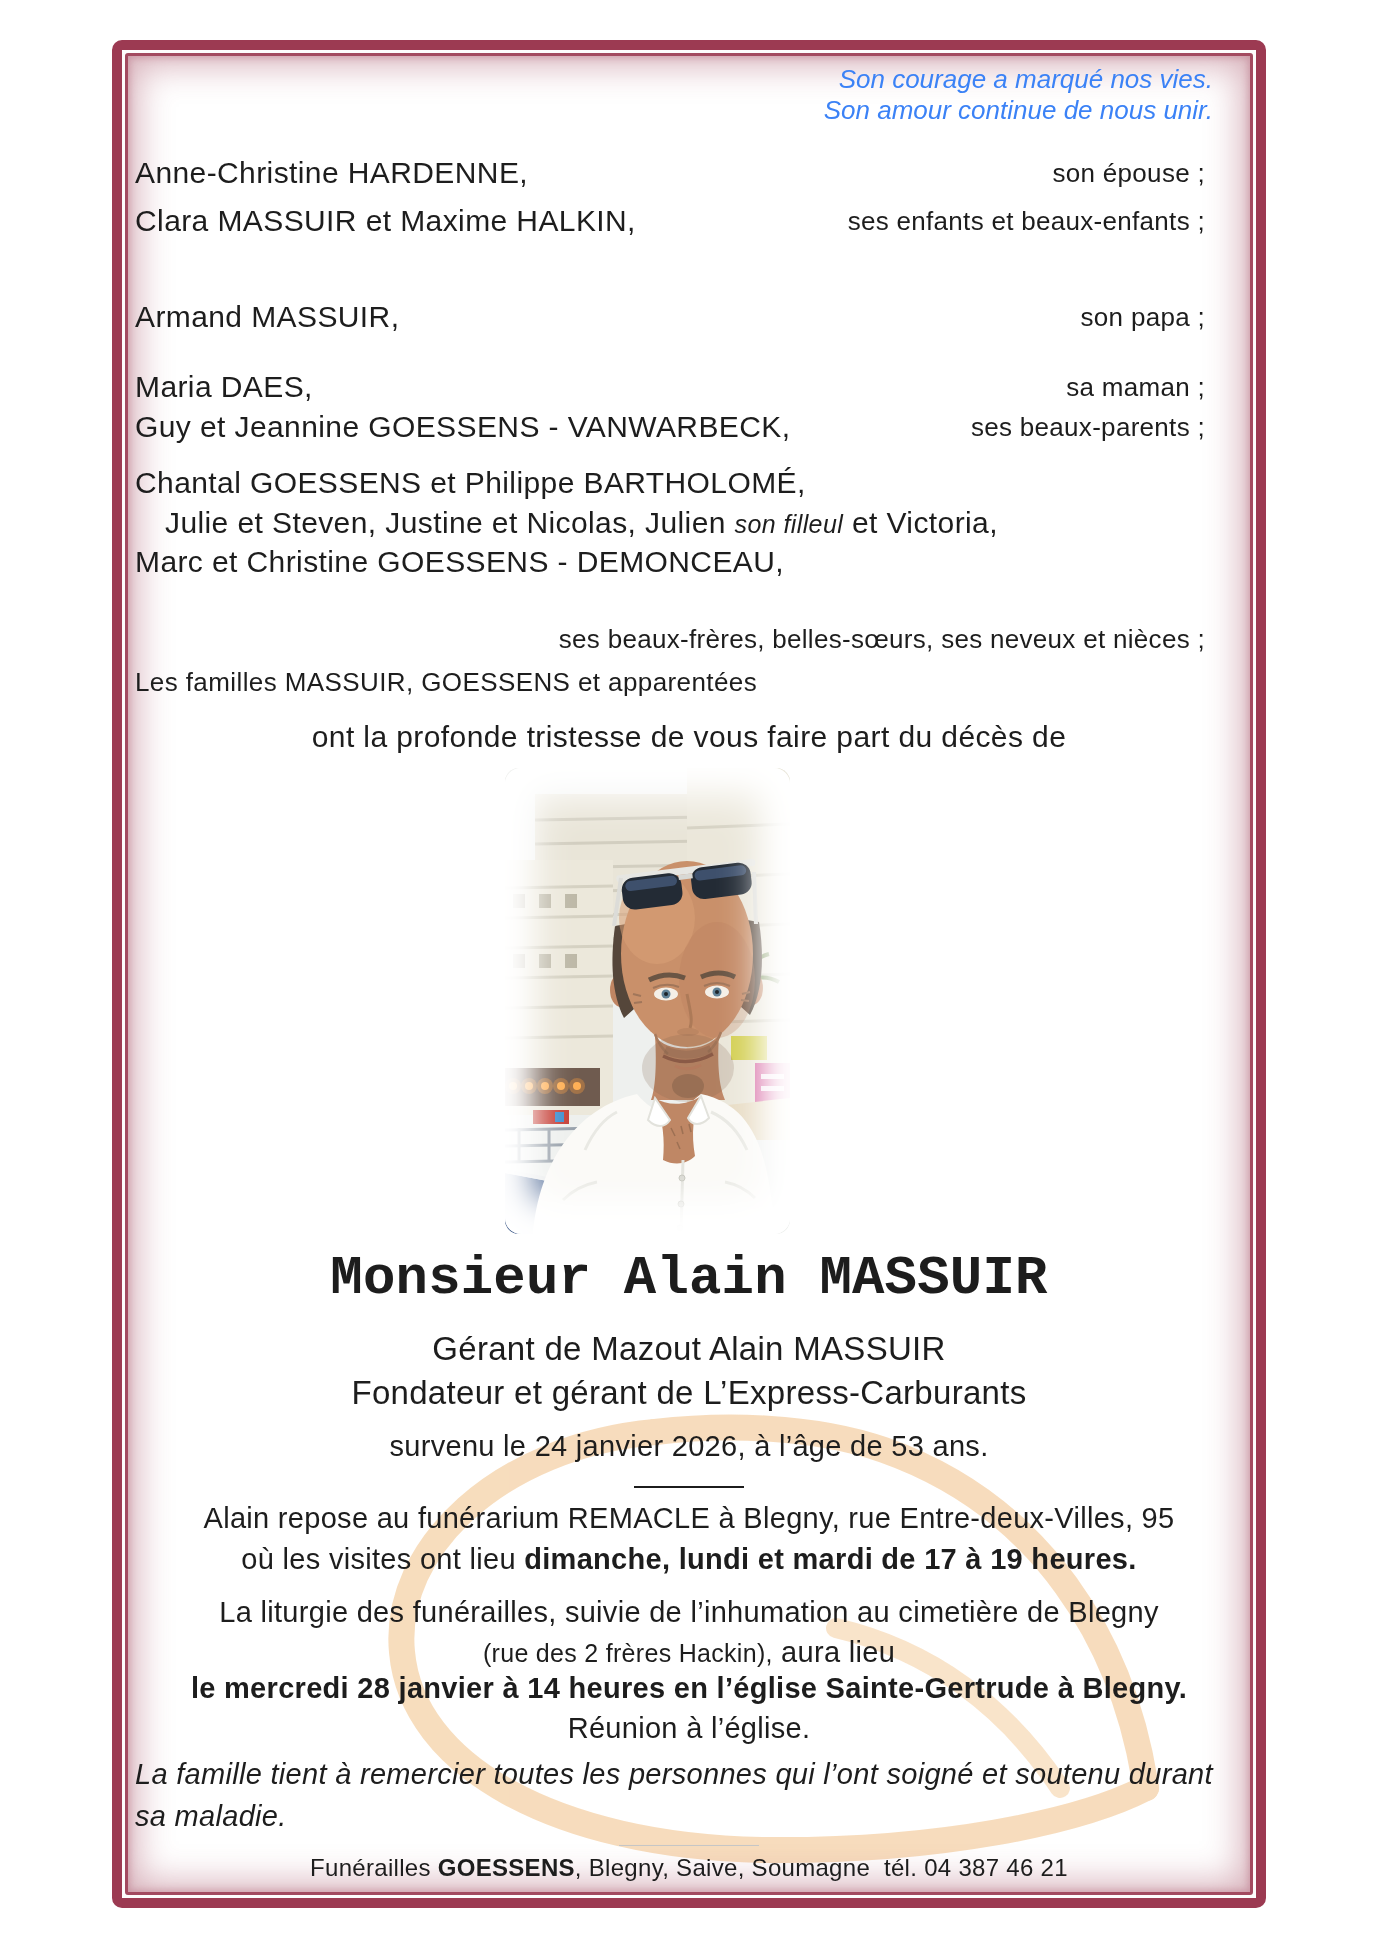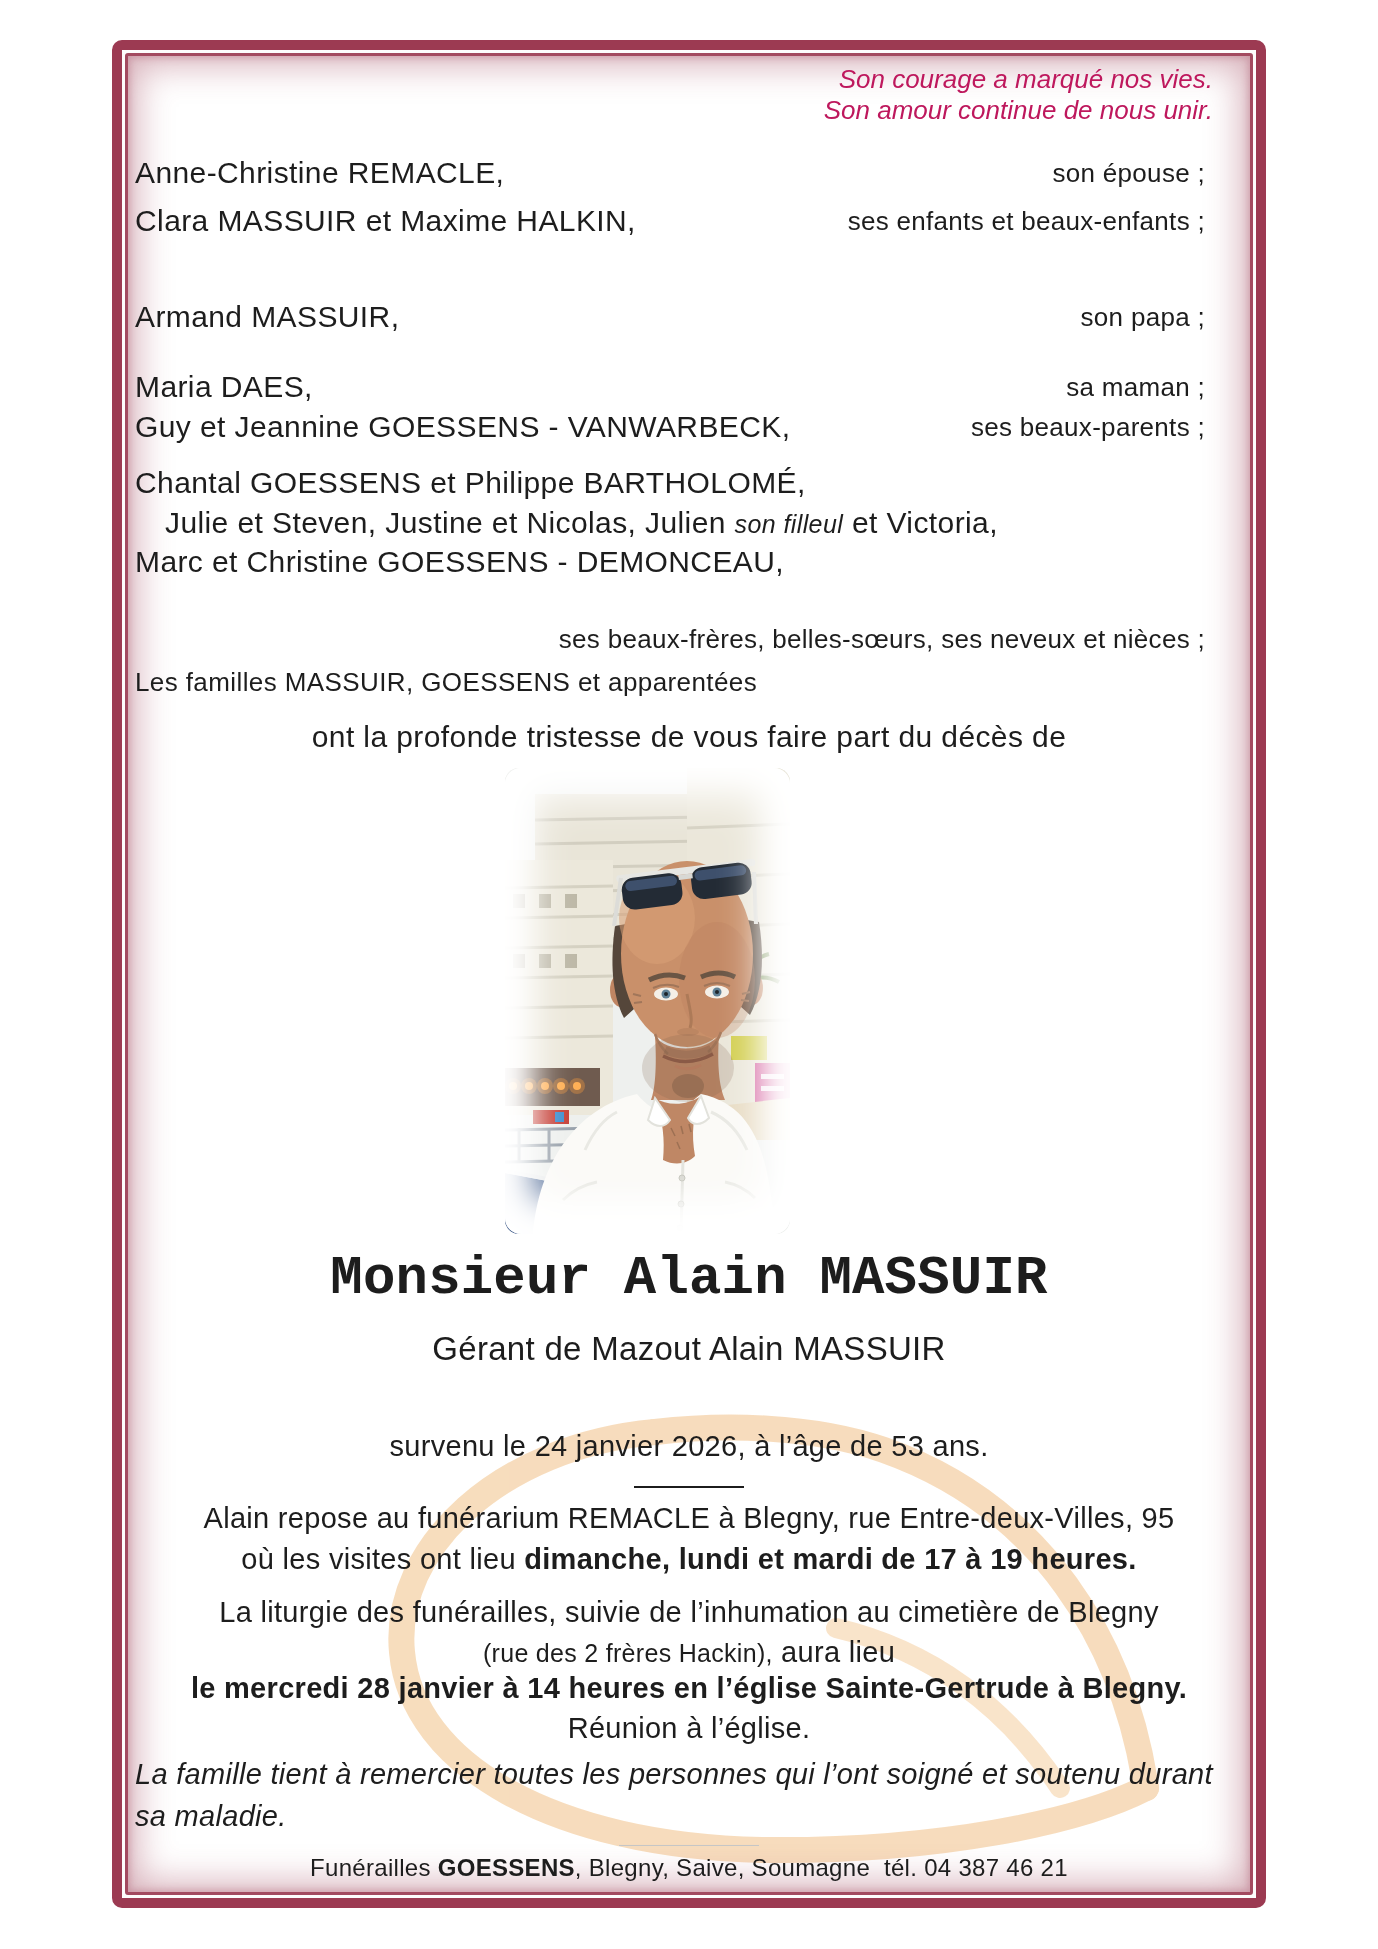--- a/index.html
+++ b/index.html
@@ -12,21 +12,21 @@
   .frame-mid{position:absolute;inset:0;border:3px solid #fdfcfc;border-radius:4px;}
   .frame-in{position:absolute;inset:0;border:3px solid #a34a60;border-radius:3px;
             box-shadow:inset 0 0 34px 10px rgba(156,58,82,.38), inset 0 0 7px 2px rgba(156,58,82,.28);}
 
   
   .watermark{position:absolute;inset:0;z-index:0;}
 
   
   .abs{position:absolute;}
   .centered{left:0;width:1378px;text-align:center;}
-  .quote{right:165px;top:64px;text-align:right;font-style:italic;font-size:26px;line-height:31px;color:#be185d;z-index:2;}
+  .quote{right:165px;top:64px;text-align:right;font-style:italic;font-size:26px;line-height:31px;color:#3b82f6;z-index:2;}
   .fam-row{left:135px;width:1070px;display:flex;justify-content:space-between;align-items:flex-end;z-index:2;}
   .name-line{font-size:30px;line-height:42px;letter-spacing:.4px;}
   .flabel{font-size:26px;line-height:30px;padding-bottom:6px;letter-spacing:.3px;}
   .ext-line{left:135px;font-size:30px;line-height:40px;letter-spacing:.4px;z-index:2;}
   .inline-italic{font-style:italic;font-size:25px;}
   .ext-label{right:173px;font-size:26px;letter-spacing:.3px;z-index:2;}
   .families{left:135px;font-size:26px;letter-spacing:.4px;z-index:2;}
   .announce{font-size:30px;letter-spacing:.4px;z-index:2;}
 
   .title{font-size:54px;font-weight:700;letter-spacing:.2px;z-index:2;}
@@ -66,21 +66,21 @@
       <div class="frame-in"></div>
     </div>
   </div>
 
   <div class="abs quote">
     <div>Son courage a marqué nos vies.</div>
     <div>Son amour continue de nous unir.</div>
   </div>
 
   <div class="abs fam-row" style="top:152px;">
-    <div class="name-line">Anne-Christine REMACLE,</div>
+    <div class="name-line">Anne-Christine HARDENNE,</div>
     <div class="flabel">son épouse ;</div>
   </div>
 
   <div class="abs fam-row" style="top:200px;">
     <div>
       <div class="name-line">Clara MASSUIR et Maxime HALKIN,</div>
     </div>
     <div class="flabel">ses enfants et beaux-enfants ;</div>
   </div>
 
@@ -263,20 +263,21 @@
           <path d="M242 382 C232 360 220 350 206 344"></path>
         <path d="M58 432 C70 420 82 416 92 414"></path>
           <path d="M250 430 C240 420 230 416 220 414"></path>
       </g>
     </svg>
     <div class="fade"></div>
   </div>
 
   <div class="abs centered title" style="top:1248px;font-family:Liberation Mono, monospace;">Monsieur Alain MASSUIR</div>
   <div class="abs centered subtitle" style="top:1330px;">Gérant de Mazout Alain MASSUIR</div>
+  <div class="abs centered subtitle" style="top:1374px;">Fondateur et gérant de L’Express-Carburants</div>
   <div class="abs centered survenu" style="top:1430px;">survenu le 24 janvier 2026, à l’âge de 53 ans.</div>
 
   <div class="abs divider" style="top:1486px;"></div>
 
   <div class="abs centered body-line" style="top:1498px;">Alain repose au funérarium REMACLE à Blegny, rue Entre-deux-Villes, 95</div>
   <div class="abs centered body-line" style="top:1539px;">
     <span>où les visites ont lieu </span><b>dimanche, lundi et mardi de 17 à 19 heures.</b>
   </div>
   <div class="abs centered body-line" style="top:1592px;">La liturgie des funérailles, suivie de l’inhumation au cimetière de Blegny</div>
   <div class="abs centered body-line" style="top:1632px;">

